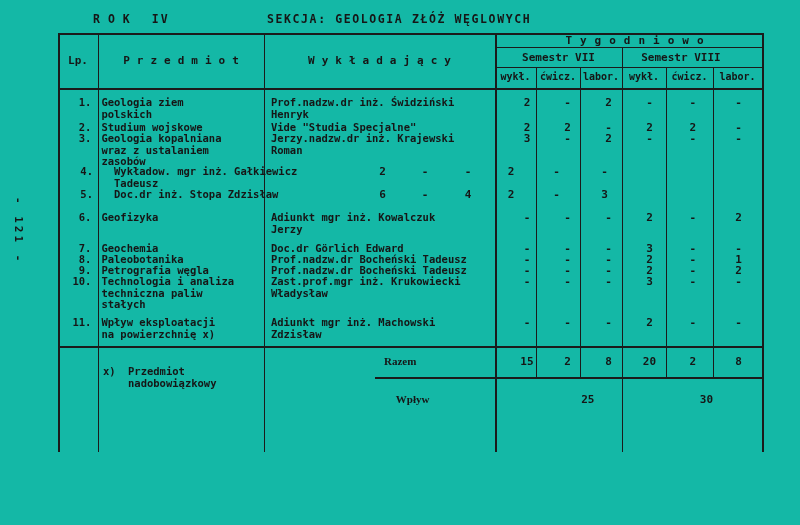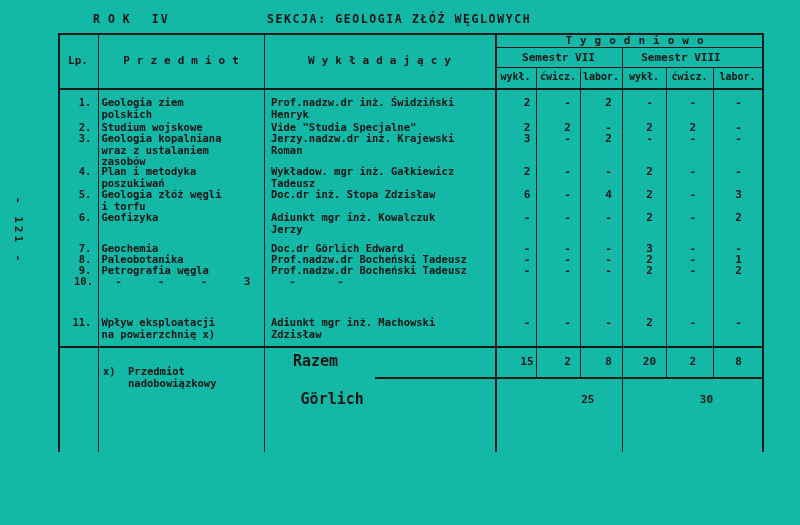--- a/index.html
+++ b/index.html
@@ -36,21 +36,21 @@
         font-size:10.5px;line-height:11.5px;}
   .c{box-sizing:border-box;}
   .lp{width:40px;text-align:right;padding-right:5px;}
   .prz{width:166px;padding-left:5px;white-space:pre-line;}
   .wyk{width:264px;padding-left:16px;white-space:pre-line;}
   .n{text-align:center;font-size:11px;}
   .n1{width:41px;}.n2{width:44px;}.n3{width:42px;}
   .n4{width:44px;}.n5{width:47px;}.n6{width:49px;}
   .g7{width:127px;text-align:center;}
   .g8{width:112px;text-align:center;}
-  .lbl{text-align:left;text-indent:22px;font-size:15px;}
+  .lbl{text-align:center;text-indent:22px;font-size:11px;font-family:Liberation Serif, serif;}
   
   .footnote{left:103px;top:365px;display:flex;font-size:10.5px;line-height:12px;}
   .footnote .marker{width:25px;}
   .footnote .ftext{white-space:pre-line;}
 </style>
 </head>
 <body>
 
 <div class="page">
 
@@ -132,36 +132,32 @@
     <div class="c n n1">3</div>
     <div class="c n n2">-</div>
     <div class="c n n3">2</div>
     <div class="c n n4">-</div>
     <div class="c n n5">-</div>
     <div class="c n n6">-</div>
   </div>
 
   <div class="brow" style="top:166px">
     <div class="c lp">4.</div>
-    <div class="c prz">Plan i metodyka
-poszukiwań</div>
     <div class="c wyk">Wykładow. mgr inż. Gałkiewicz
 Tadeusz</div>
     <div class="c n n1">2</div>
     <div class="c n n2">-</div>
     <div class="c n n3">-</div>
     <div class="c n n4">2</div>
     <div class="c n n5">-</div>
     <div class="c n n6">-</div>
   </div>
 
   <div class="brow" style="top:189px">
     <div class="c lp">5.</div>
-    <div class="c prz">Geologia złóż węgli
-i torfu</div>
     <div class="c wyk">Doc.dr inż. Stopa Zdzisław</div>
     <div class="c n n1">6</div>
     <div class="c n n2">-</div>
     <div class="c n n3">4</div>
     <div class="c n n4">2</div>
     <div class="c n n5">-</div>
     <div class="c n n6">3</div>
   </div>
 
   <div class="brow" style="top:212px">
@@ -208,20 +204,25 @@
     <div class="c n n1">-</div>
     <div class="c n n2">-</div>
     <div class="c n n3">-</div>
     <div class="c n n4">2</div>
     <div class="c n n5">-</div>
     <div class="c n n6">2</div>
   </div>
 
   <div class="brow" style="top:276px">
     <div class="c lp">10.</div>
+    <div class="c prz">Technologia i analiza
+techniczna paliw
+stałych</div>
+    <div class="c wyk">Zast.prof.mgr inż. Krukowiecki
+Władysław</div>
     <div class="c n n1">-</div>
     <div class="c n n2">-</div>
     <div class="c n n3">-</div>
     <div class="c n n4">3</div>
     <div class="c n n5">-</div>
     <div class="c n n6">-</div>
   </div>
 
   <div class="brow" style="top:317px">
     <div class="c lp">11.</div>
@@ -245,21 +246,21 @@
     <div class="c n n2">2</div>
     <div class="c n n3">8</div>
     <div class="c n n4">20</div>
     <div class="c n n5">2</div>
     <div class="c n n6">8</div>
   </div>
 
   <div class="brow" style="top:394px">
     <div class="c lp"></div>
     <div class="c prz"></div>
-    <div class="c wyk lbl">Görlich</div>
+    <div class="c wyk lbl">Wpływ</div>
     <div class="c n g7">25</div>
     <div class="c n g8">30</div>
   </div>
 
   <div class="abs footnote">
     <span class="marker">x)</span>
     <span class="ftext">Przedmiot
 nadobowiązkowy</span>
   </div>
 

